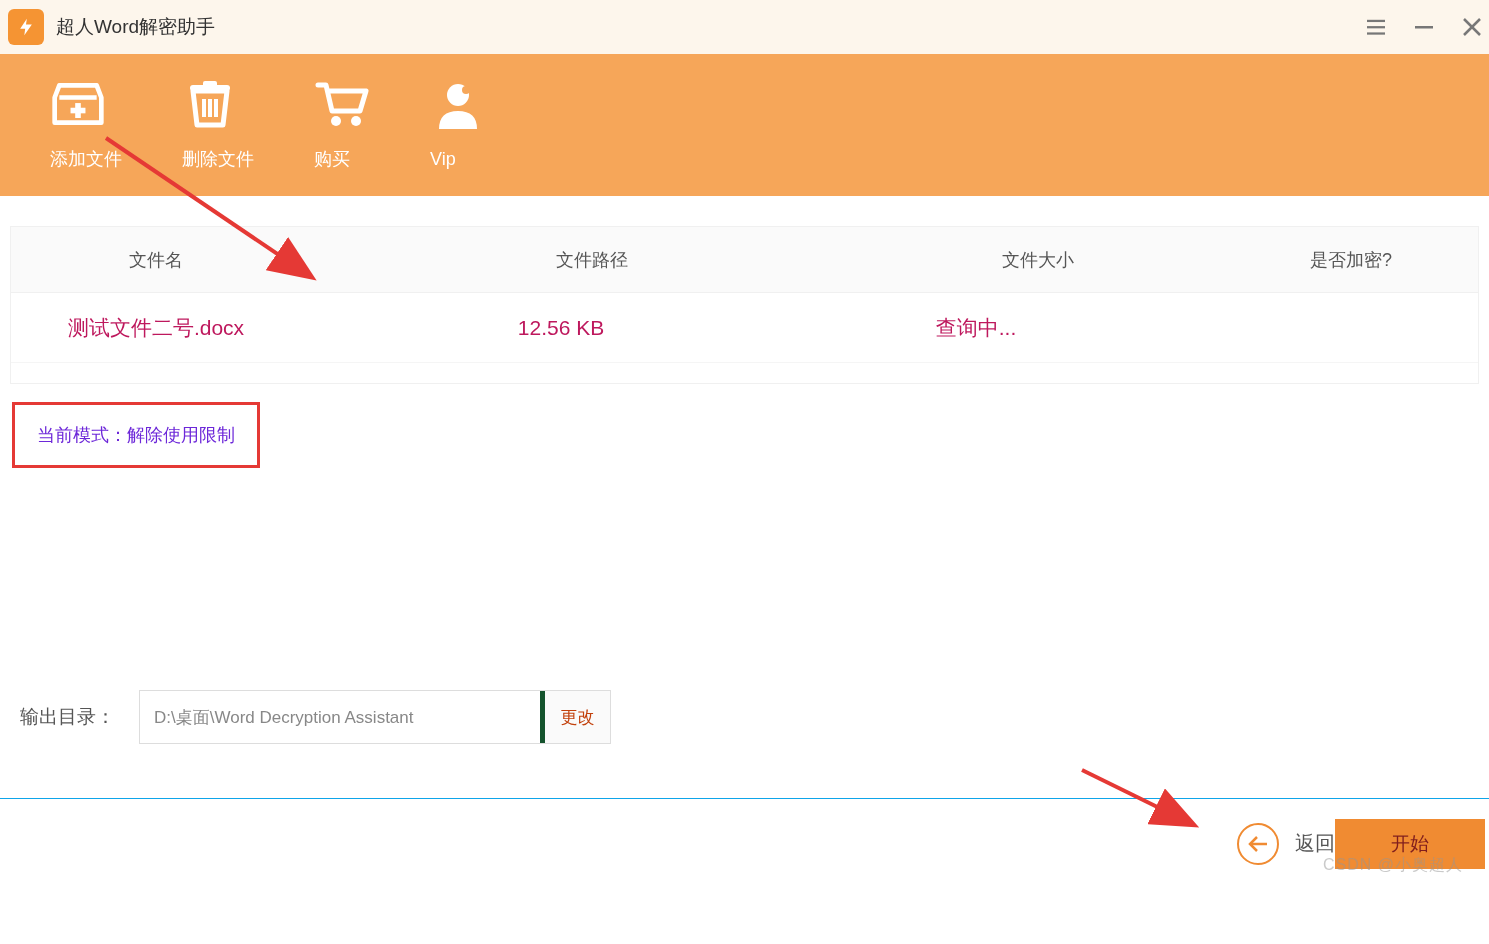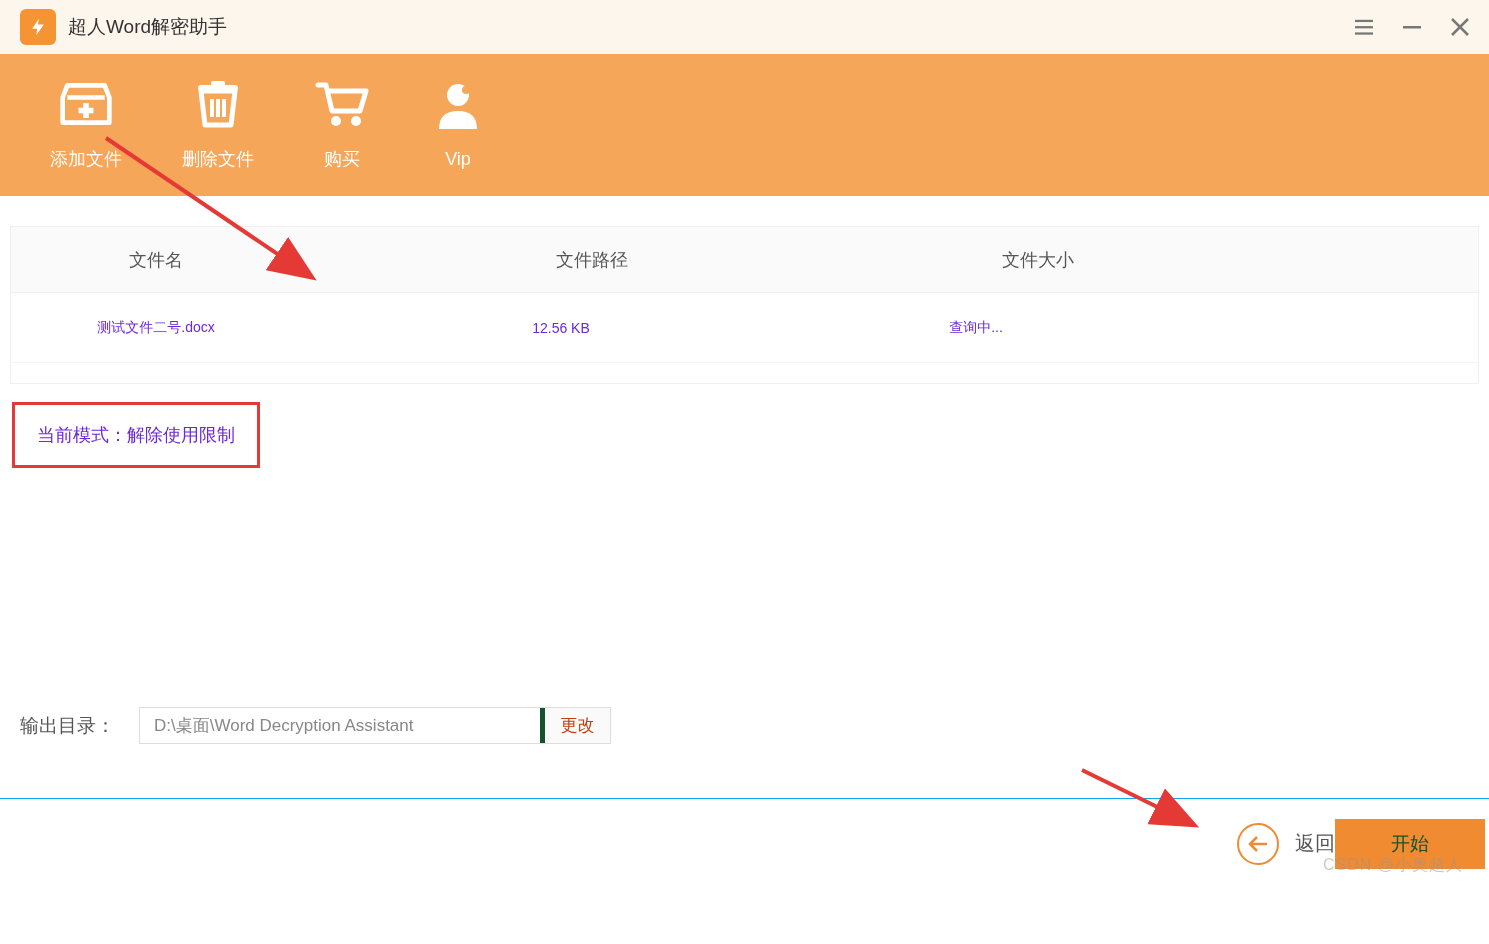--- a/index.html
+++ b/index.html
@@ -13,21 +13,21 @@
       height: 944px;
       background: #ffffff;
       overflow: hidden;
       position: relative;
     }
     .titlebar {
       height: 54px;
       background: #fdf6ec;
       display: flex;
       align-items: center;
-      padding: 0 20px;
+      padding: 0 8px;
       justify-content: space-between;
     }
     .titlebar-left {
       display: flex;
       align-items: center;
       gap: 12px;
     }
     .app-logo {
       width: 36px;
       height: 36px;
@@ -61,21 +61,21 @@
       height: 142px;
       background: #f6a659;
       display: flex;
       align-items: center;
       padding-left: 50px;
       gap: 60px;
     }
     .toolbar-item {
       display: flex;
       flex-direction: column;
-      align-items: center;
+      align-items: flex-start;
       gap: 18px;
       cursor: pointer;
       color: #fff;
     }
     .toolbar-icon {
       width: 56px;
       height: 50px;
       display: flex;
       align-items: center;
       justify-content: center;
@@ -107,22 +107,22 @@
     }
     .table-row {
       display: grid;
       grid-template-columns: 290px 520px 310px 1fr;
       height: 70px;
       align-items: center;
       border-bottom: 1px solid #f5f5f5;
     }
     .td {
       text-align: center;
-      font-size: 14px;
-      color: #6d28d9;
+      font-size: 21px;
+      color: #be185d;
     }
     .table-footer {
       height: 20px;
     }
     .mode-box {
       margin-top: 18px;
       margin-left: 2px;
       border: 3px solid #e53935;
       padding: 18px 22px;
       display: inline-block;
@@ -137,21 +137,21 @@
       align-items: center;
       gap: 24px;
     }
     .output-label {
       font-size: 19px;
       color: #555;
     }
     .output-group {
       display: flex;
       border: 1px solid #ddd;
-      height: 37px;
+      height: 54px;
     }
     .output-input {
       width: 400px;
       border: none;
       padding: 0 14px;
       font-size: 17px;
       color: #888;
       outline: none;
     }
     .output-btn {
@@ -191,21 +191,21 @@
       justify-content: center;
     }
     .back-label {
       font-size: 20px;
       color: #555;
     }
     .start-btn {
       width: 150px;
       height: 50px;
       background: #f08b32;
-      color: #14532d;
+      color: #7f1d1d;
       border: none;
       font-size: 19px;
       cursor: pointer;
     }
     .watermark {
       position: absolute;
       bottom: 68px;
       right: 26px;
       font-size: 16px;
       color: rgba(150,150,150,0.5);
@@ -295,20 +295,21 @@
     <div class="toolbar-label">Vip</div>
   </div>
 </div>
 
 <div class="content">
   <div class="table">
     <div class="table-header">
       <div class="th">文件名</div>
       <div class="th">文件路径</div>
       <div class="th">文件大小</div>
+      <div class="th">是否加密?</div>
     </div>
     <div class="table-row">
       <div class="td">测试文件二号.docx</div>
       <div class="td">12.56 KB</div>
       <div class="td">查询中...</div>
     </div>
     <div class="table-footer"></div>
   </div>
 
   <div class="mode-box">当前模式：解除使用限制</div>

